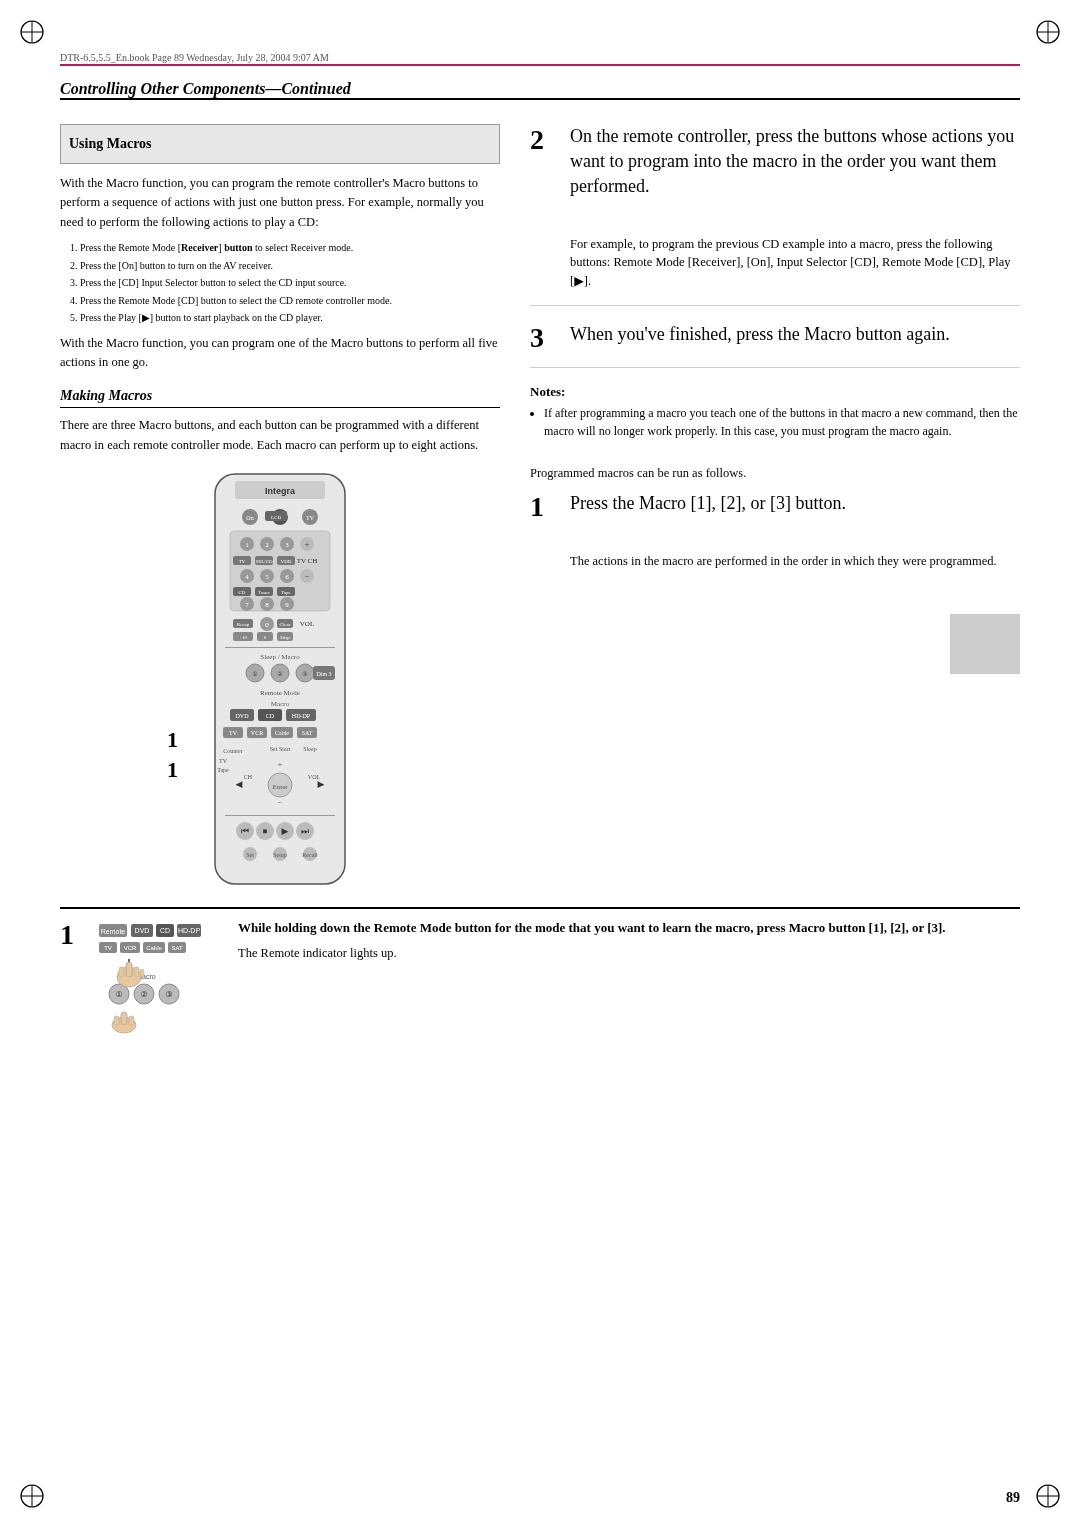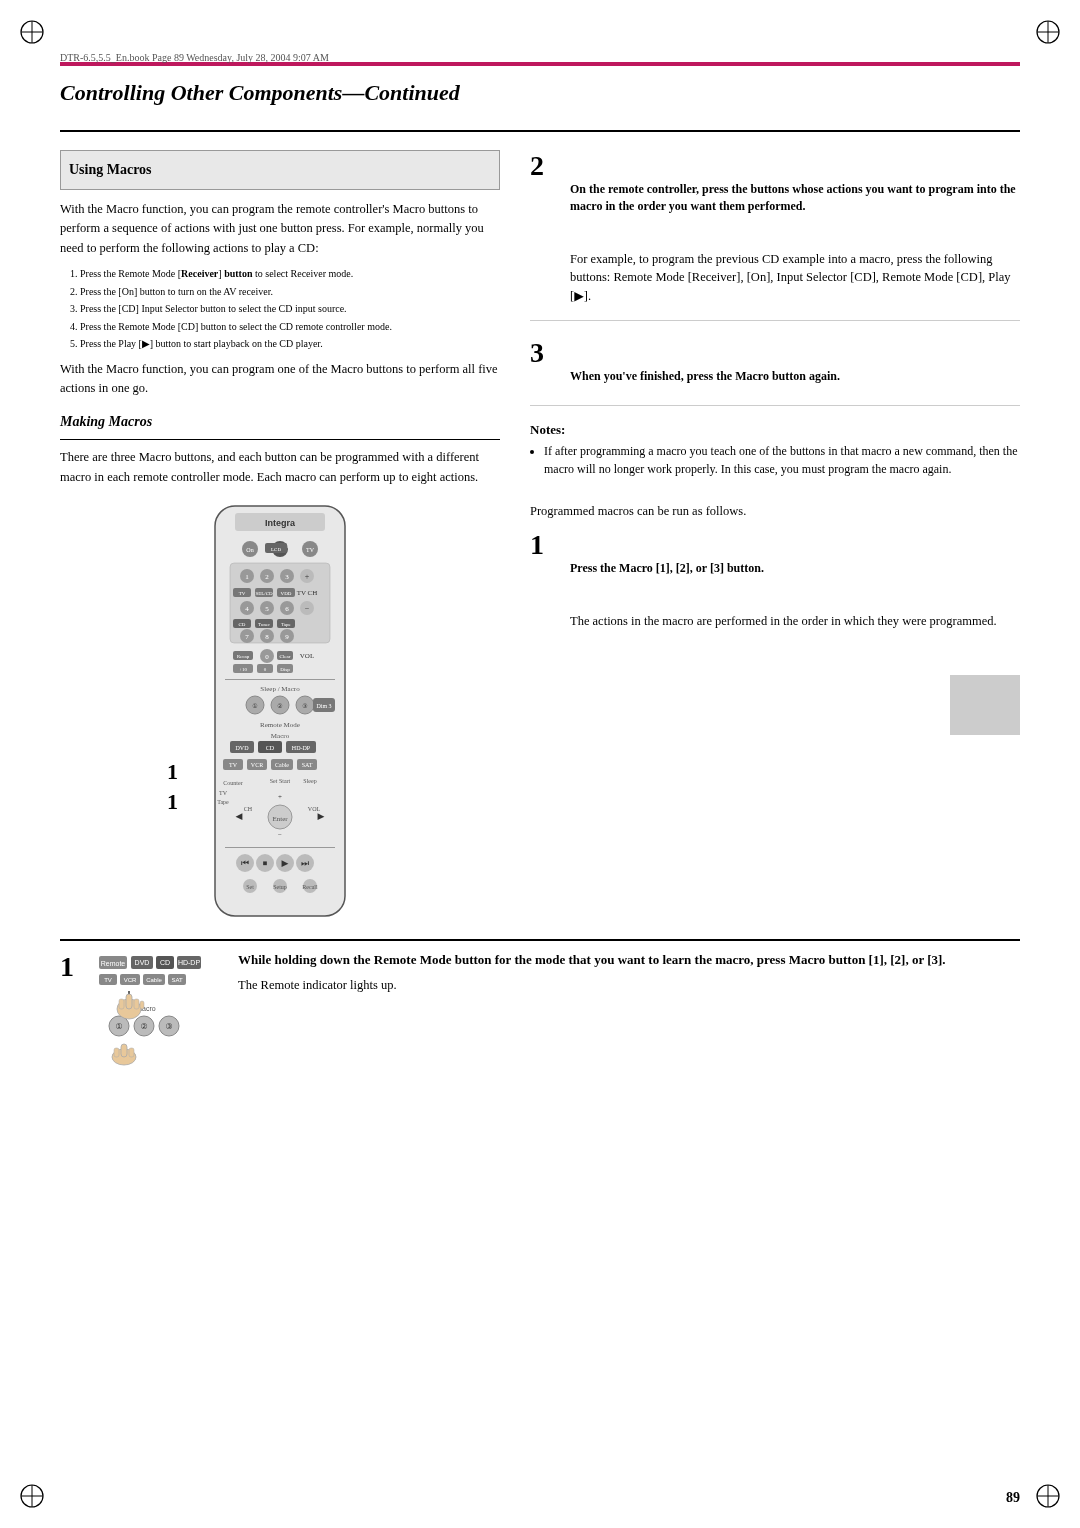--- a/index.html
+++ b/index.html
@@ -16,41 +16,41 @@
 
     
     .header-bar {
       position: absolute;
       top: 52px;
       left: 60px;
       right: 60px;
       height: 14px;
       font-size: 10px;
       color: #555;
-      border-bottom: 4px solid #be185d;
+      border-bottom: 2px solid #be185d;
       padding-bottom: 0;
     }
 
     
     .page {
       position: absolute;
       top: 80px;
       left: 60px;
       right: 60px;
       bottom: 60px;
     }
 
     
     .main-title {
-      font-size: 22px;
+      font-size: 16px;
       font-weight: bold;
       font-style: italic;
       border-bottom: 2px solid #000;
-      padding-bottom: 24px;
-      margin-bottom: 18px;
+      padding-bottom: 0;
+      margin-bottom: 24px;
     }
 
     
     .columns {
       display: flex;
       gap: 30px;
     }
 
     .col-left {
       width: 440px;
@@ -69,21 +69,21 @@
       font-weight: bold;
       font-size: 14px;
       margin-bottom: 10px;
     }
 
     .section-subheader {
       font-weight: bold;
       font-style: italic;
       font-size: 14px;
       border-bottom: 1px solid #000;
-      padding-bottom: 9px;
+      padding-bottom: 3px;
       margin-bottom: 8px;
       margin-top: 16px;
     }
 
     .body-text {
       font-size: 12.5px;
       line-height: 1.55;
       margin-bottom: 8px;
     }
 
@@ -104,25 +104,24 @@
     }
     .step-number {
       font-size: 28px;
       font-weight: bold;
       min-width: 24px;
       line-height: 1;
       margin-top: 2px;
     }
     .step-content { flex: 1; }
     .step-title {
-      font-weight: bold;
-      font-size: 12px;
+      font-weight: normal;
+      font-size: 18px;
       line-height: 1.4;
       margin-bottom: 6px;
-      margin-top: 31px;
     }
     .step-body {
       font-size: 12.5px;
       line-height: 1.5;
       margin-top: 35px;
     }
 
     
     .notes-section {
       margin-top: 10px;

